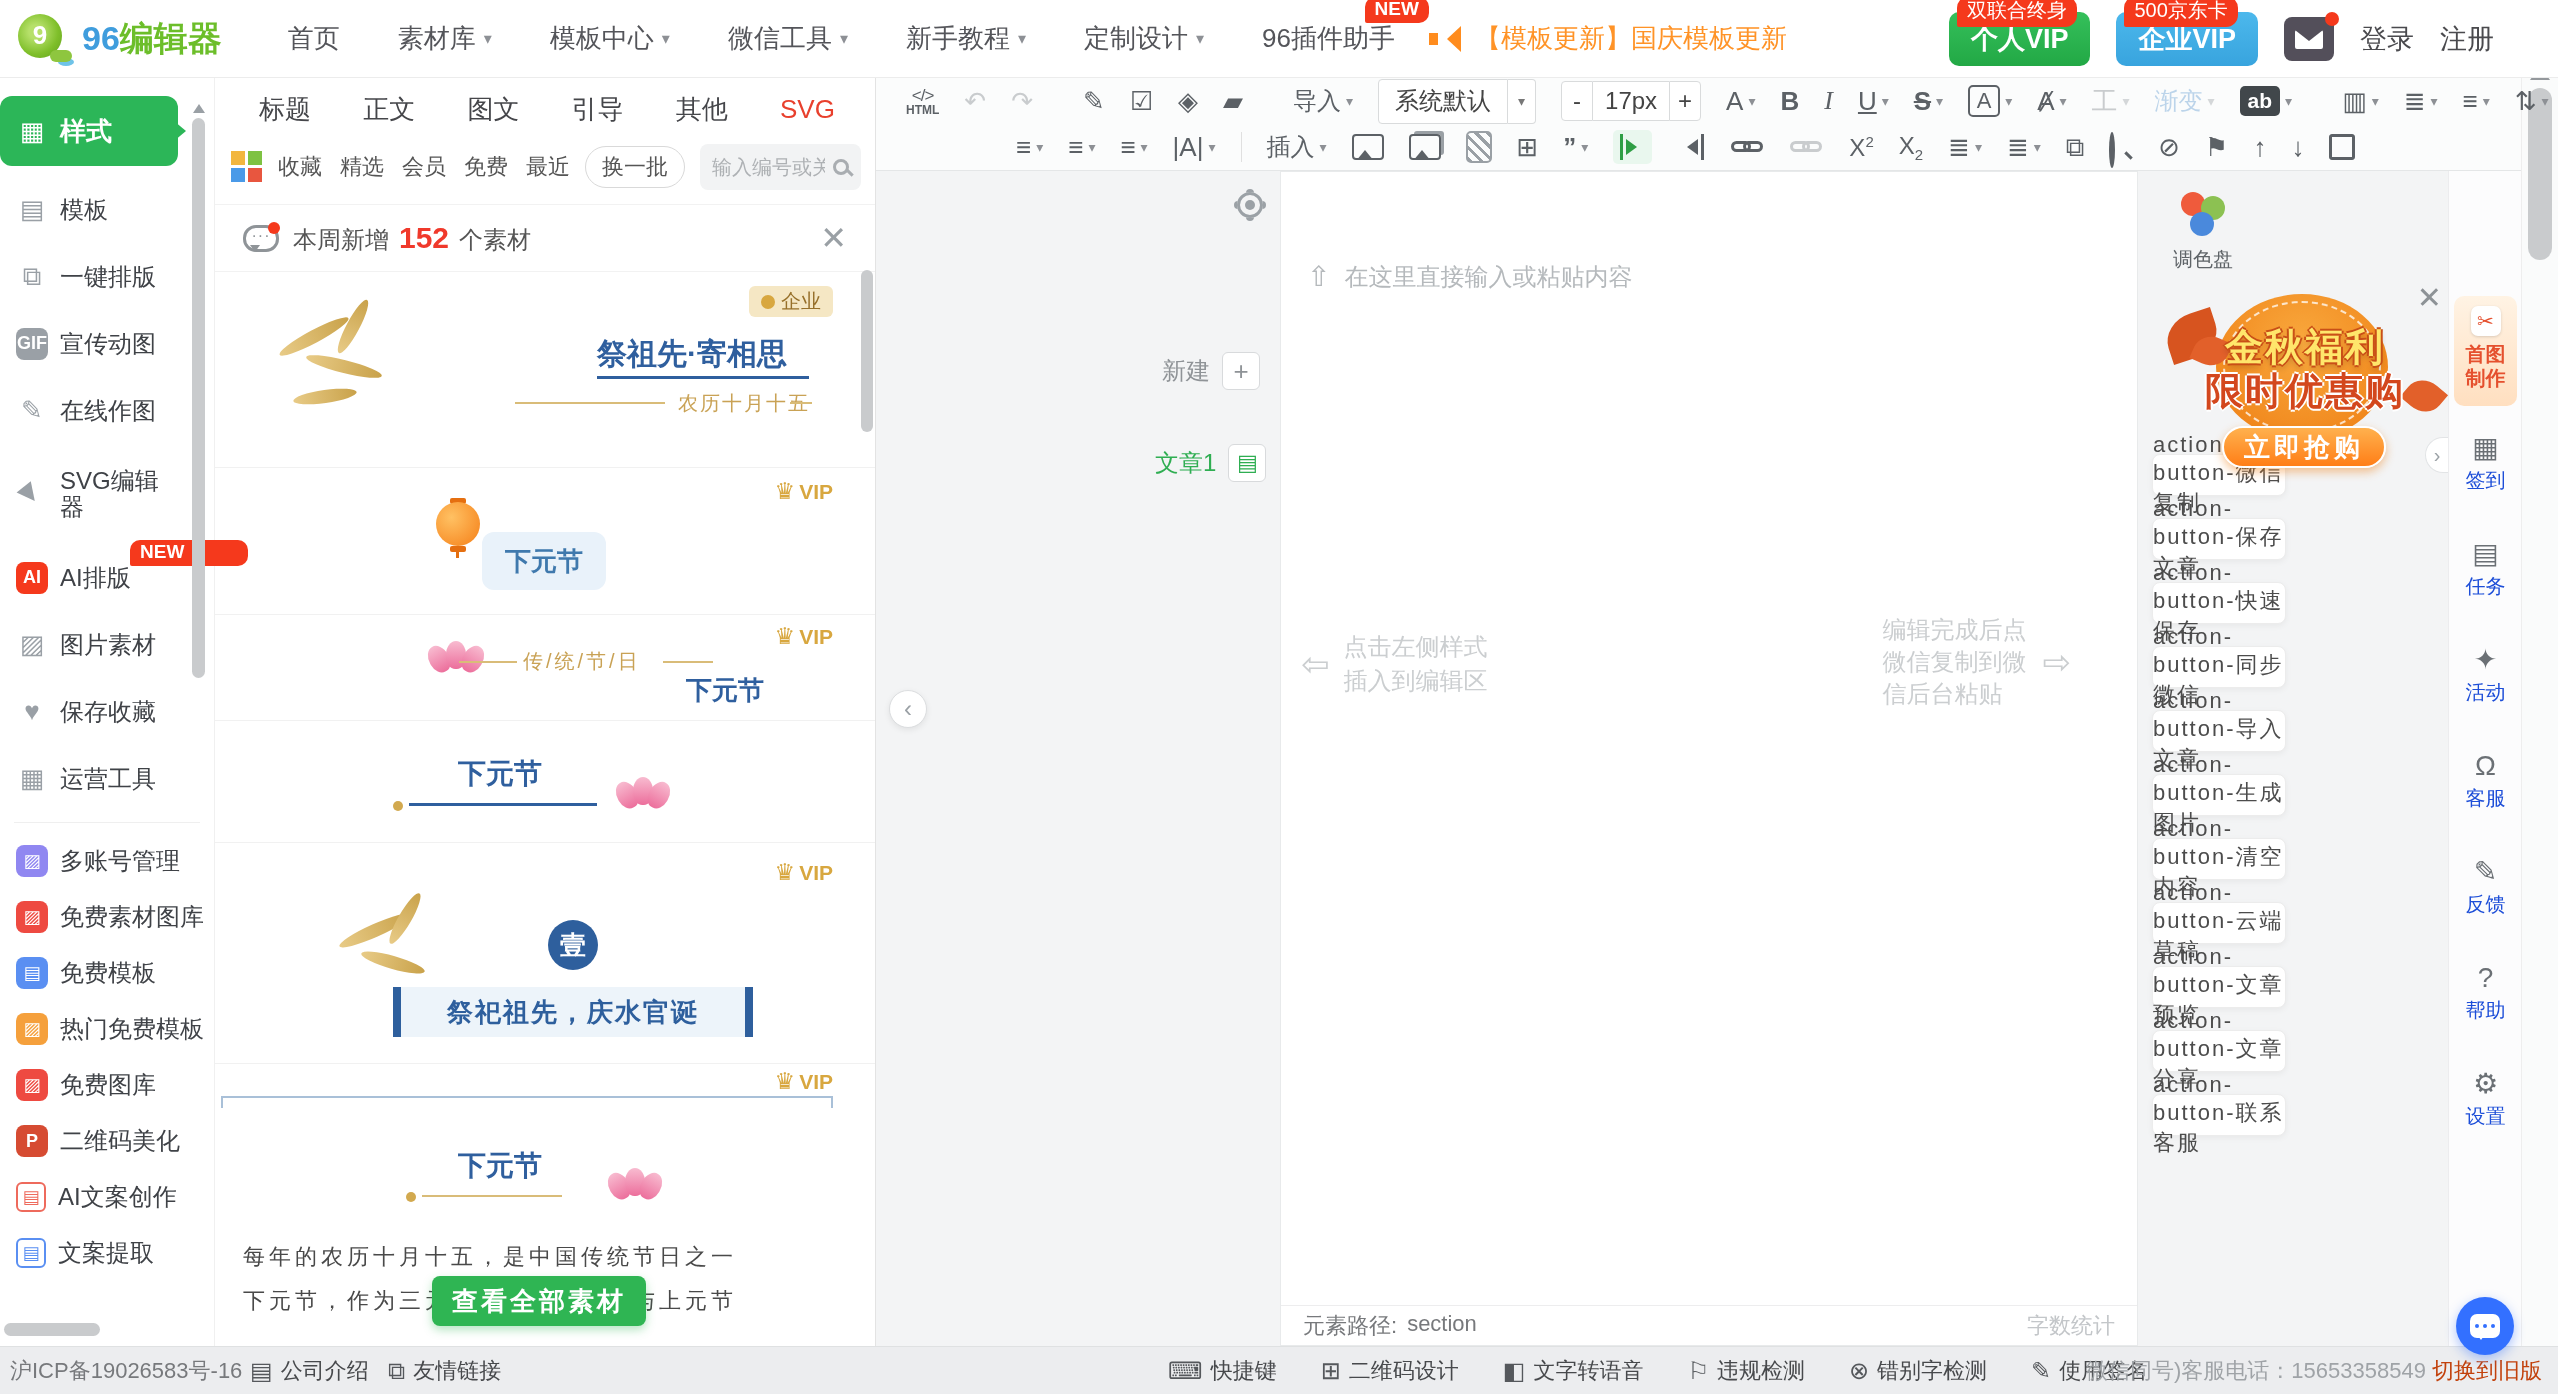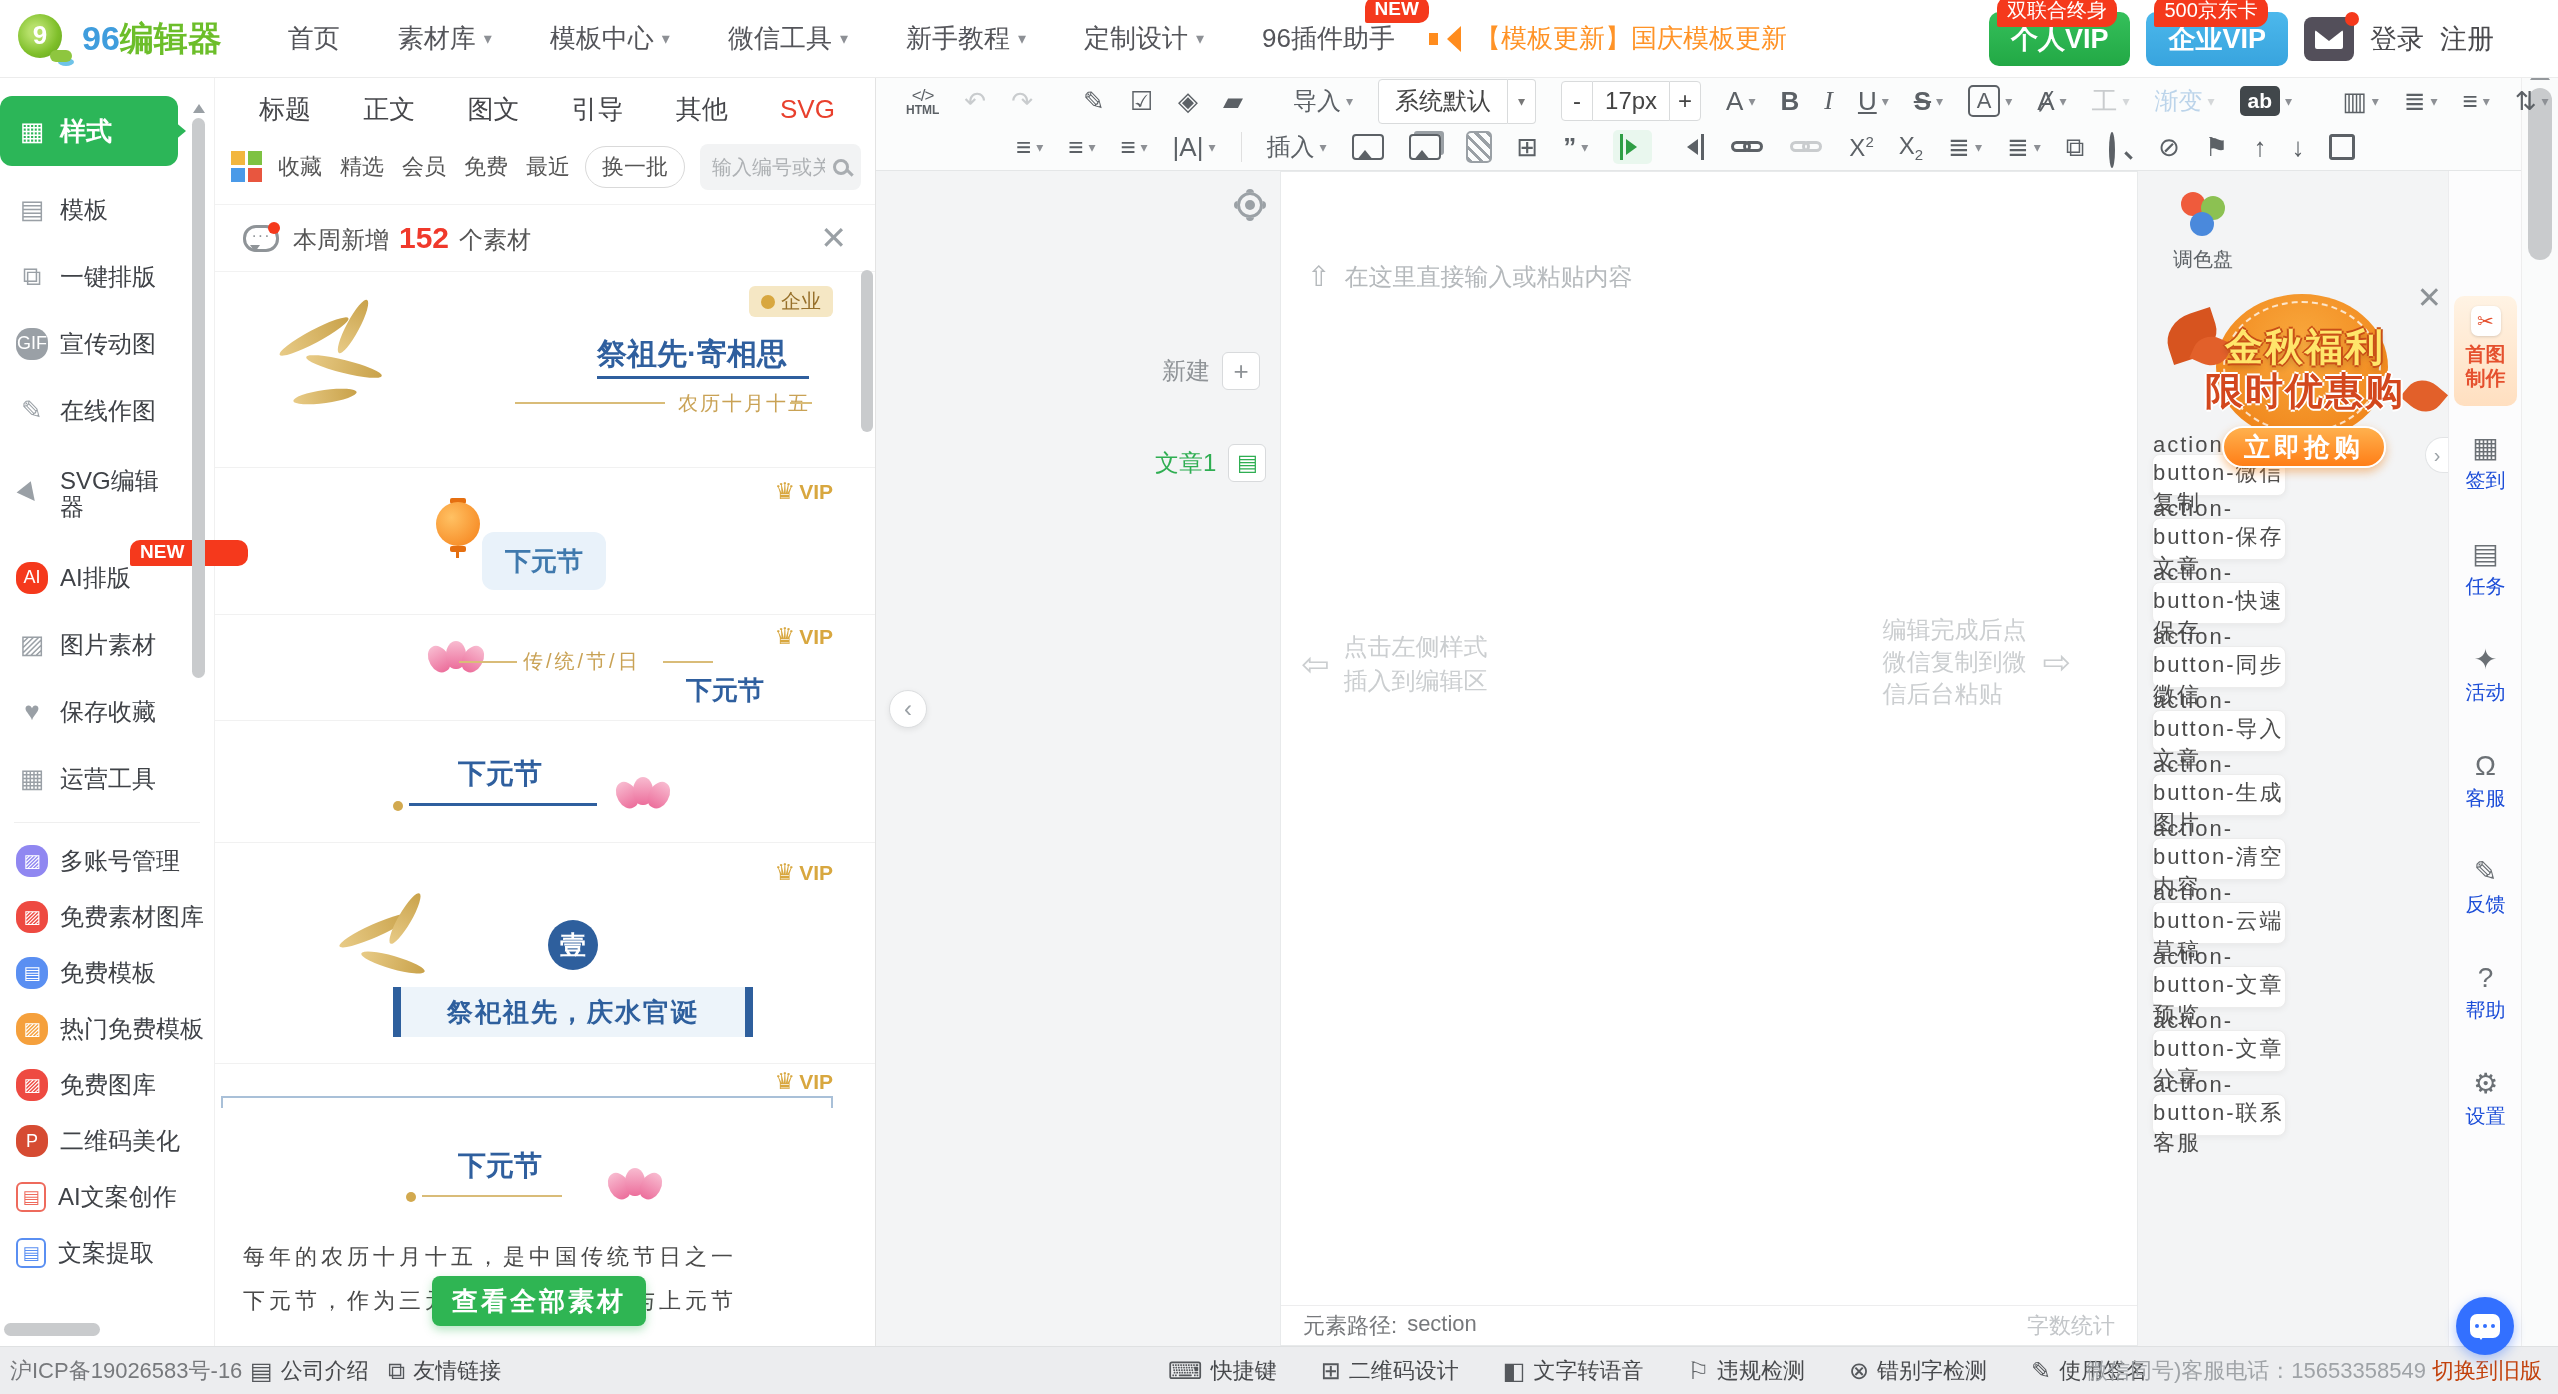--- a/index.html
+++ b/index.html
@@ -25,21 +25,21 @@
   .new-badge { position:absolute; top:-24px; right:-34px; background:#f5391c; color:#fff; font-size:19px;
                padding:1px 10px 3px; border-radius:10px 10px 10px 2px; font-weight:bold; }
   .announce { display:flex; align-items:center; gap:12px; margin-left:34px; }
   .ic-speaker { position:relative; width:34px; height:30px; }
   .ic-speaker .body { position:absolute; left:0; top:9px; width:9px; height:12px; background:#ff8c1e; }
   .ic-speaker .cone { position:absolute; left:5px; top:2px; width:0; height:0;
                       border:13px solid transparent; border-right:14px solid #ff8c1e; }
   .ic-speaker .arc { position:absolute; left:21px; top:5px; width:10px; height:20px;
                      border:3px solid transparent; border-right:3px solid #ff8c1e; border-radius:50%; }
   .announce-text { font-size:26px; color:#ff9327; }
-  .nav-right { margin-left:auto; display:flex; align-items:center; gap:16px; margin-right:64px; }
+  .nav-right { margin-left:auto; display:flex; align-items:center; gap:26px; margin-right:64px; }
   .vip-btn { position:relative; height:54px; border-radius:10px; padding:0 22px; font-size:27px; font-weight:bold;
              color:#fff; display:flex; align-items:center; cursor:pointer; white-space:nowrap; }
   .vip-personal { background:linear-gradient(#35c05b,#22a845); }
   .vip-enterprise { background:linear-gradient(#4cb8ec,#38a4de); }
   .vip-badge { position:absolute; top:-16px; left:8px; background:#f5391c; color:#fff; font-size:20px;
                padding:1px 10px 3px; border-radius:12px 12px 12px 2px; font-weight:normal; white-space:nowrap; }
   .ic-mail { position:relative; width:50px; height:44px; background:#534f5a; border-radius:8px; cursor:pointer; }
   .ic-mail .paper { position:absolute; left:11px; top:13px; width:28px; height:19px; background:#fff; border-radius:2px; }
   .ic-mail .flap { position:absolute; left:11px; top:13px; width:0; height:0;
                    border-left:14px solid transparent; border-right:14px solid transparent; border-top:11px solid #534f5a; }
@@ -56,21 +56,21 @@
   .side-item.tall .lbl { width:112px; }
   .side-item.short { height:56px; }
   .side-item.active-bubble { height:78px; padding-left:0; margin-bottom:6px; }
   .bubble { position:relative; width:178px; height:70px; background:#2cb658; border-radius:12px;
             display:flex; align-items:center; gap:12px; padding-left:16px; color:#fff; }
   .bubble:after { content:''; position:absolute; right:-18px; top:50%; transform:translateY(-50%);
                   border:10px solid transparent; border-left:12px solid #2cb658; }
   .bubble .lbl { font-size:26px; font-weight:bold; }
   .s-ic { width:32px; height:32px; display:flex; align-items:center; justify-content:center;
           font-size:26px; color:#9aa0a6; flex:none; }
-  .s-ic.boxed { border-radius:14px; color:#fff; font-size:18px; font-weight:normal; }
+  .s-ic.boxed { border-radius:8px; color:#fff; font-size:18px; font-weight:bold; }
   .s-ic.outl { border:2px solid; border-radius:6px; font-size:18px; background:#fff; width:30px; height:30px; }
   .cursor-tri { width:0; height:0; border:9px solid transparent; border-top:18px solid #9aa0a6;
                 transform:rotate(-38deg); margin-top:6px; }
   .side-divider { height:1px; background:#efefef; margin:10px 14px; }
   .side-new { position:absolute; top:-4px; left:130px; }
   .side-vscroll { position:absolute; left:192px; top:40px; width:13px; height:560px; background:#c9cbcd; border-radius:7px; }
   .side-vscroll-arrow { position:absolute; left:193px; top:20px; width:0; height:0;
                         border:6px solid transparent; border-bottom:9px solid #9aa0a5; }
   .side-hscroll { position:absolute; left:4px; bottom:10px; width:96px; height:13px; background:#c9cbcd; border-radius:7px; }
 

